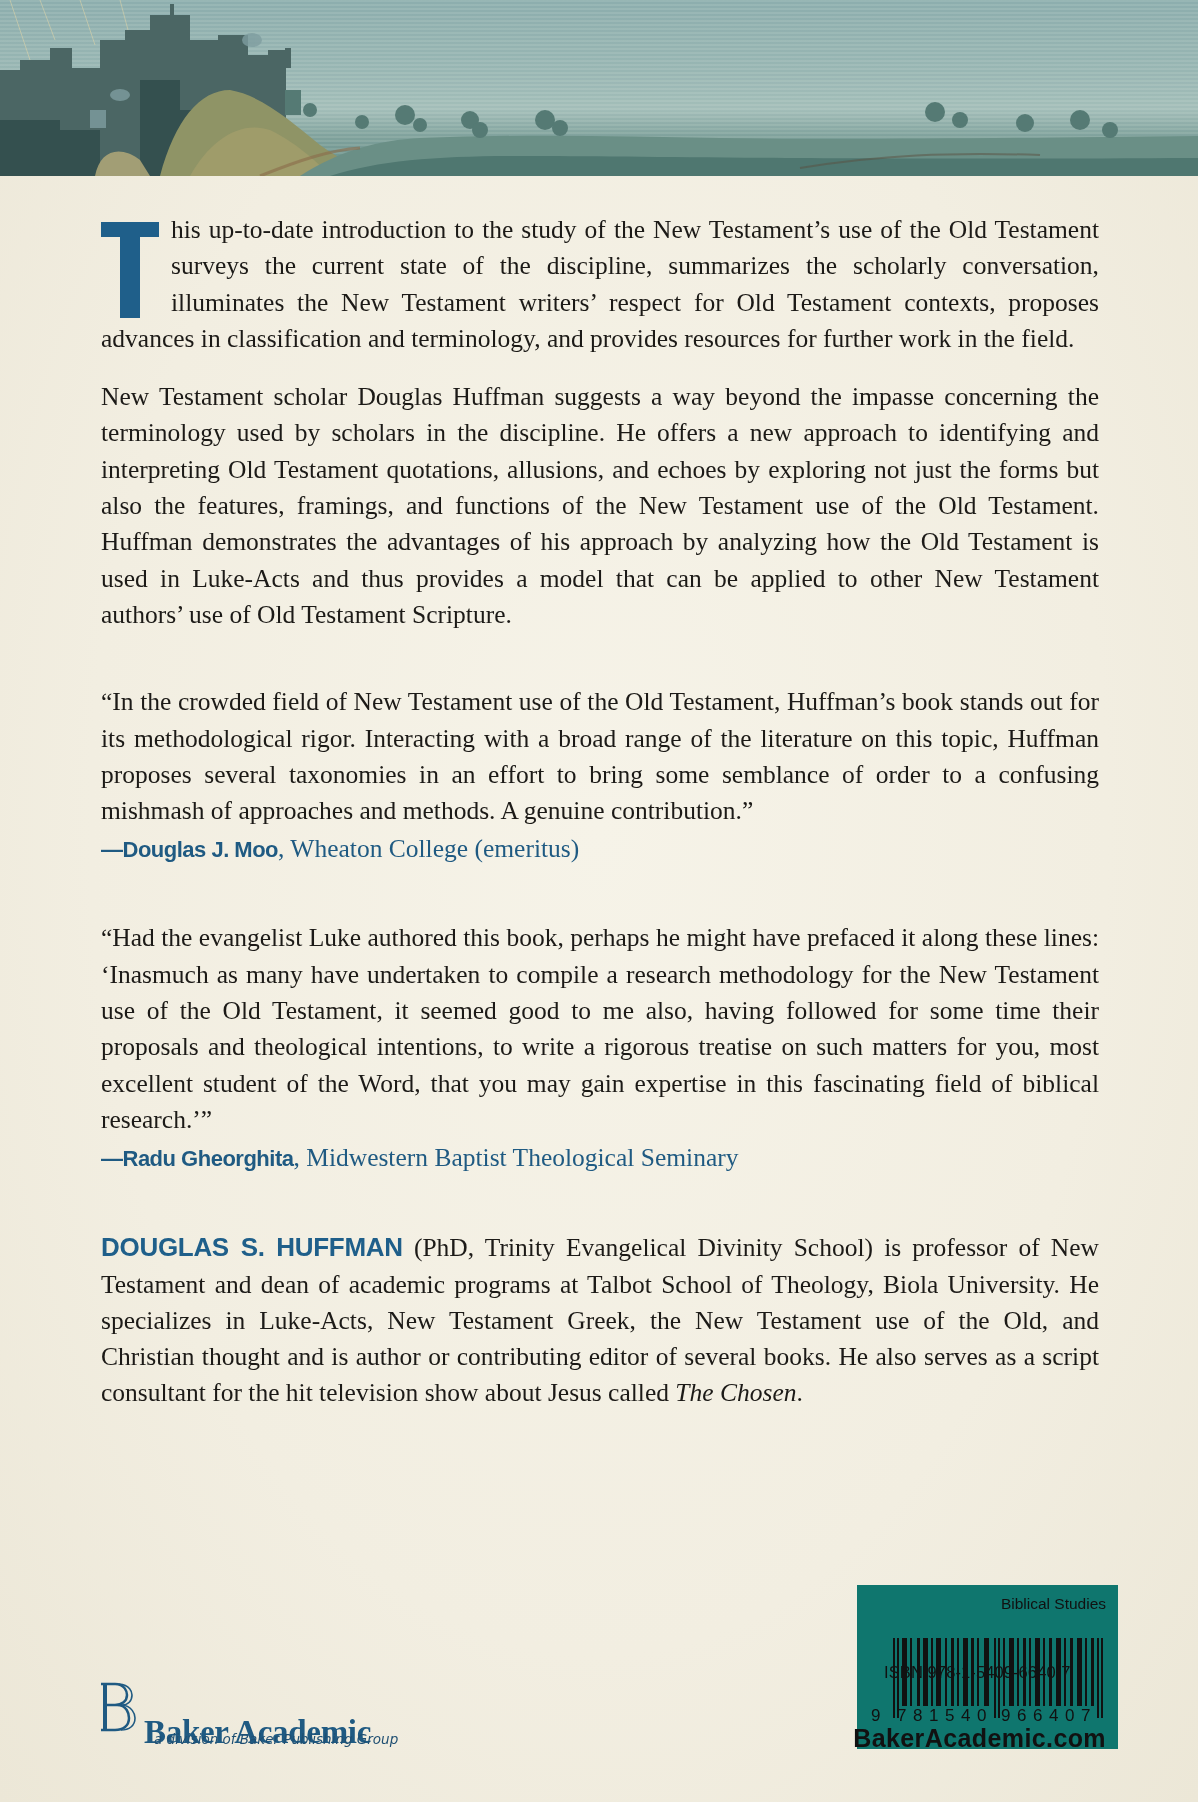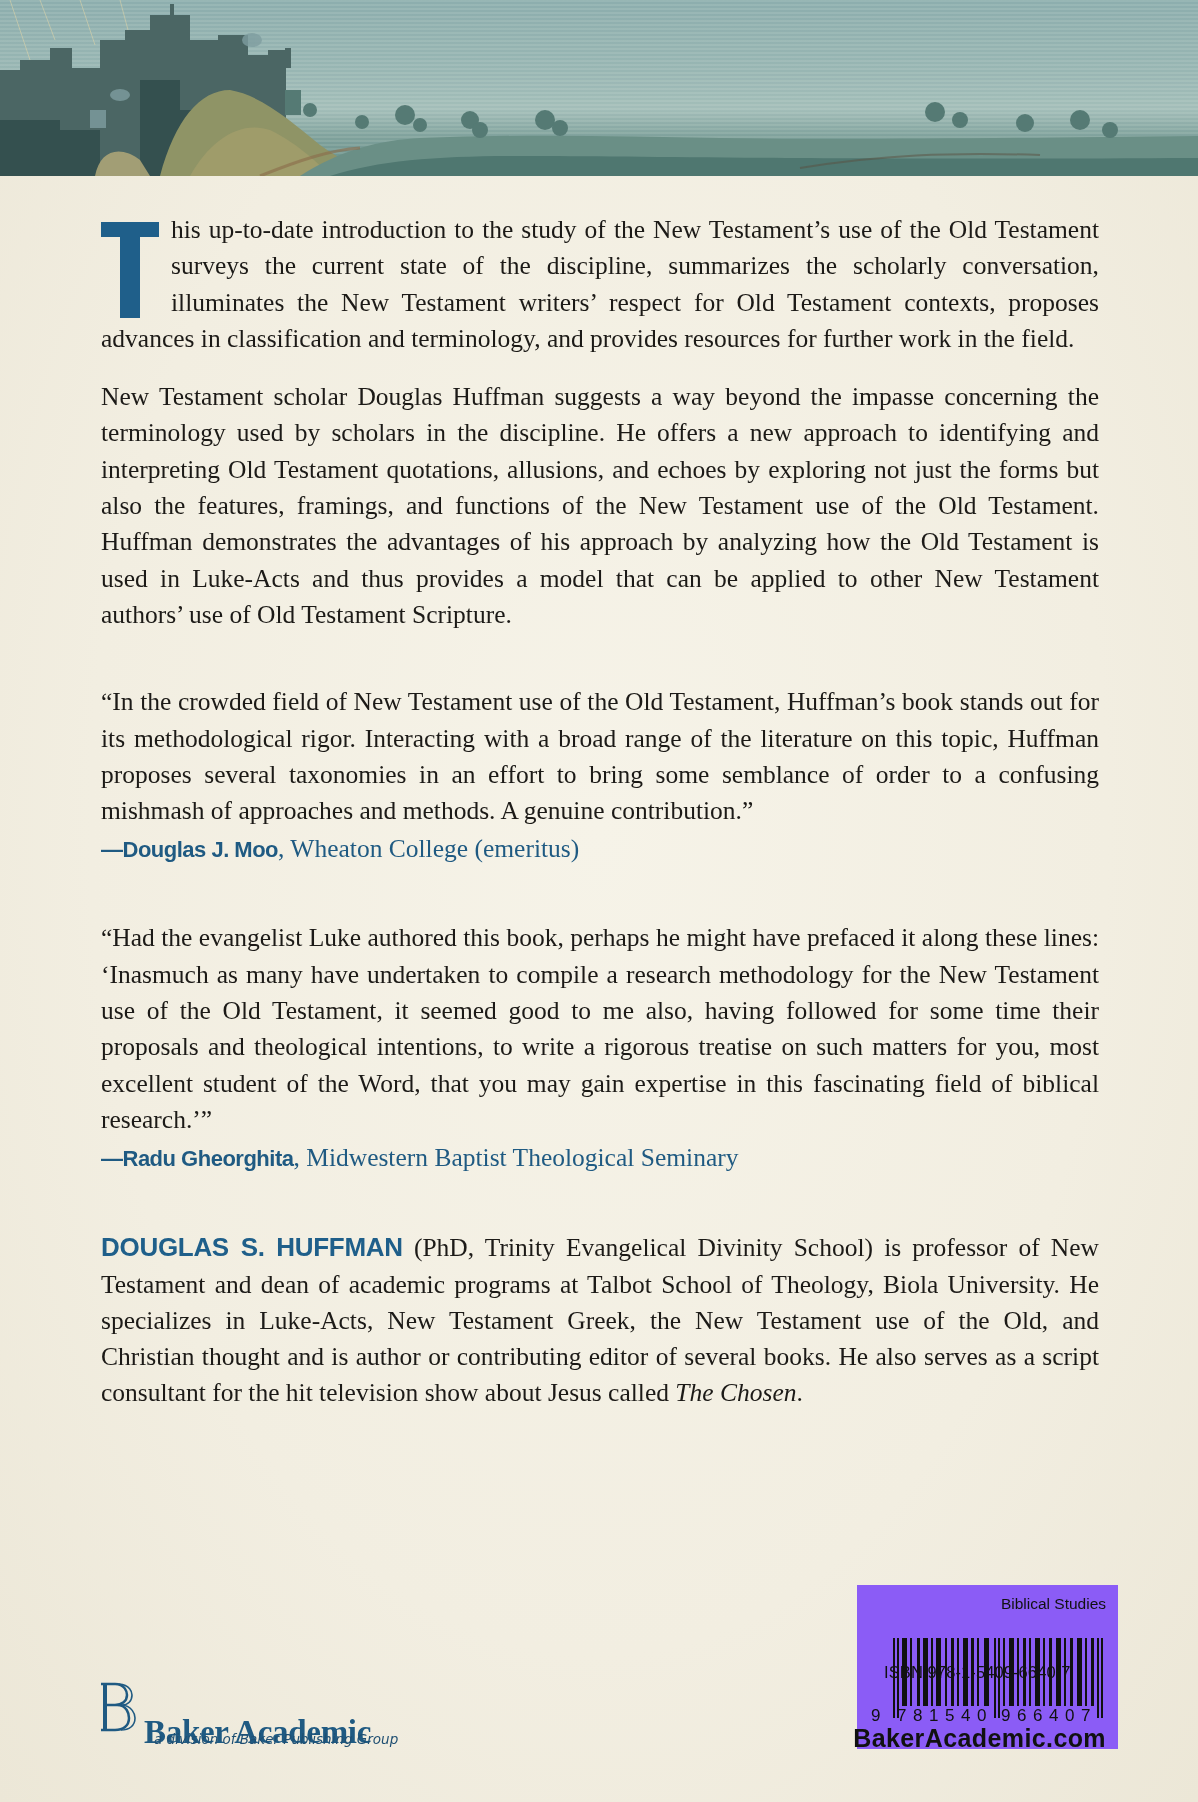--- a/index.html
+++ b/index.html
@@ -79,21 +79,21 @@
       position: absolute; left: 57px; top: 49px;
       font-family: "DejaVu Sans", sans-serif;
       font-style: italic;
       font-size: 13.5px;
       color: #1f4f72;
       white-space: nowrap;
     }
 
     .isbn-box {
       position: absolute; left: 857px; top: 1585px; width: 261px; height: 164px;
-      background: #8b5cf6;
+      background: #0f766e;
       font-family: "Liberation Sans", "DejaVu Sans", sans-serif;
       color: #111;
     }
     .isbn-box .category {
       position: absolute; right: 12px; top: 10px; font-size: 15.5px;
     }
     .isbn-box .isbn-label {
       position: absolute; left: 27px; top: 30px; font-size: 16.5px; letter-spacing: 0.1px; margin-top: 48px;
     }
     .isbn-box .barcode {

